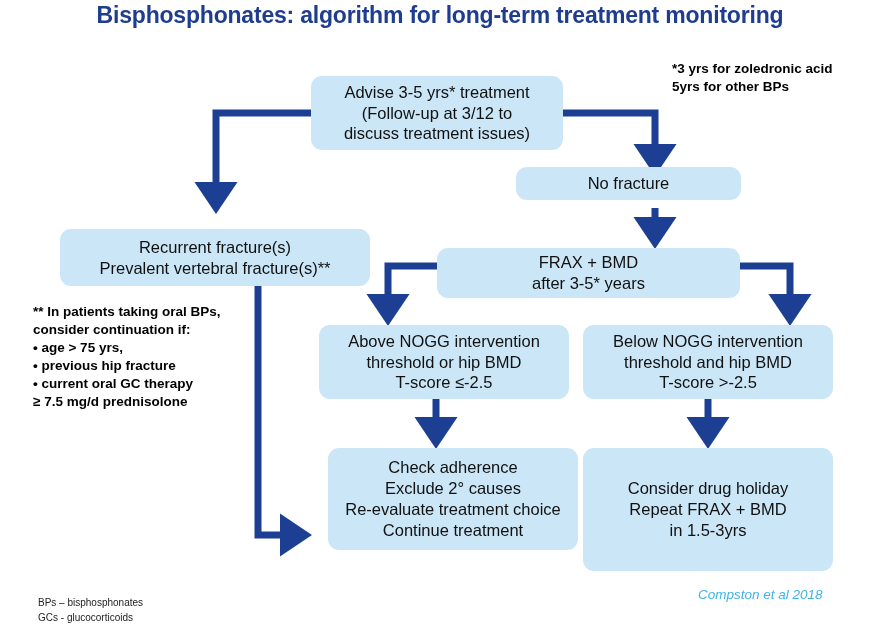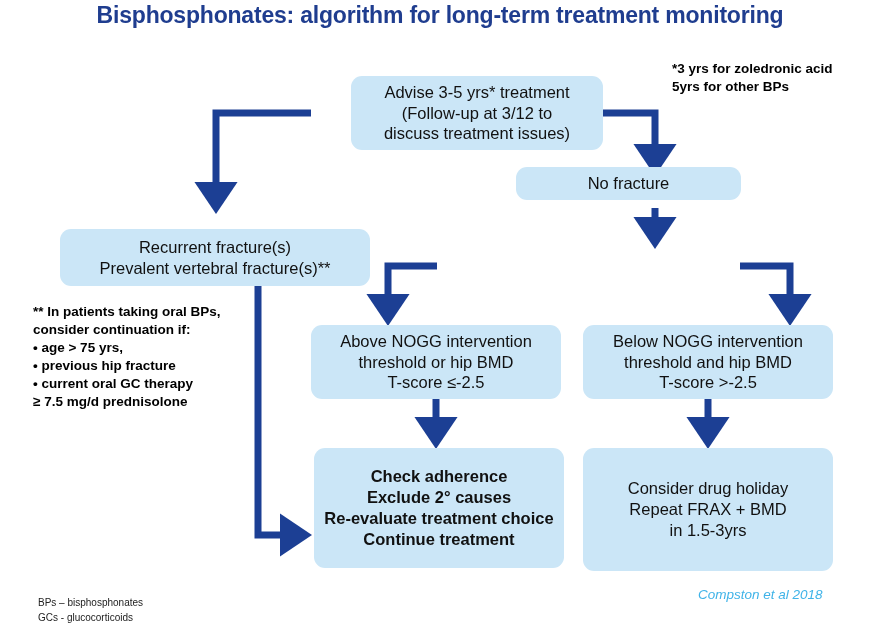--- a/index.html
+++ b/index.html
@@ -55,27 +55,27 @@
 
   .citation{
     position:absolute;
     color:#3fb3e8;
     font-style:italic;
     font-size:13.5px;
     z-index:4;
   }
 
   
-  #node-advise       {left:311px; top:76px;  width:252px; height:74px;margin-left:40px;}
+  #node-advise       {left:311px; top:76px;  width:252px; height:74px;}
   #node-no-fracture  {left:516px; top:167px; width:225px; height:33px;}
   #node-recurrent    {left:60px;  top:229px; width:310px; height:57px;}
   #node-frax         {left:437px; top:248px; width:303px; height:50px;}
-  #node-above-nogg   {left:311px; top:325px; width:250px; height:74px;}
+  #node-above-nogg   {left:319px; top:325px; width:250px; height:74px;}
   #node-below-nogg   {left:583px; top:325px; width:250px; height:74px;}
-  #node-check        {left:314px; top:448px; width:250px; height:120px;font-weight:bold;}
+  #node-check        {left:328px; top:448px; width:250px; height:102px;}
   #node-holiday      {left:583px; top:448px; width:250px; height:123px;}
 
   #note-asterisk {left:672px; top:60px;  width:210px;}
   #note-double   {left:33px;  top:303px; width:240px;}
   #legend-abbrev {left:38px;  top:596px; width:260px;}
   #citation      {left:698px; top:587px;}
 </style>
 </head>
 <body>
 
@@ -117,20 +117,24 @@
 
   <div class="node" id="node-no-fracture">
     <span class="txt">No fracture</span>
   </div>
 
   <div class="node" id="node-recurrent">
     <span class="txt">Recurrent fracture(s)
 Prevalent vertebral fracture(s)**</span>
   </div>
 
+  <div class="node" id="node-frax">
+    <span class="txt">FRAX + BMD
+after 3-5* years</span>
+  </div>
 
   <div class="node" id="node-above-nogg">
     <span class="txt">Above NOGG intervention
 threshold or hip BMD
 T-score ≤-2.5</span>
   </div>
 
   <div class="node" id="node-below-nogg">
     <span class="txt">Below NOGG intervention
 threshold and hip BMD

